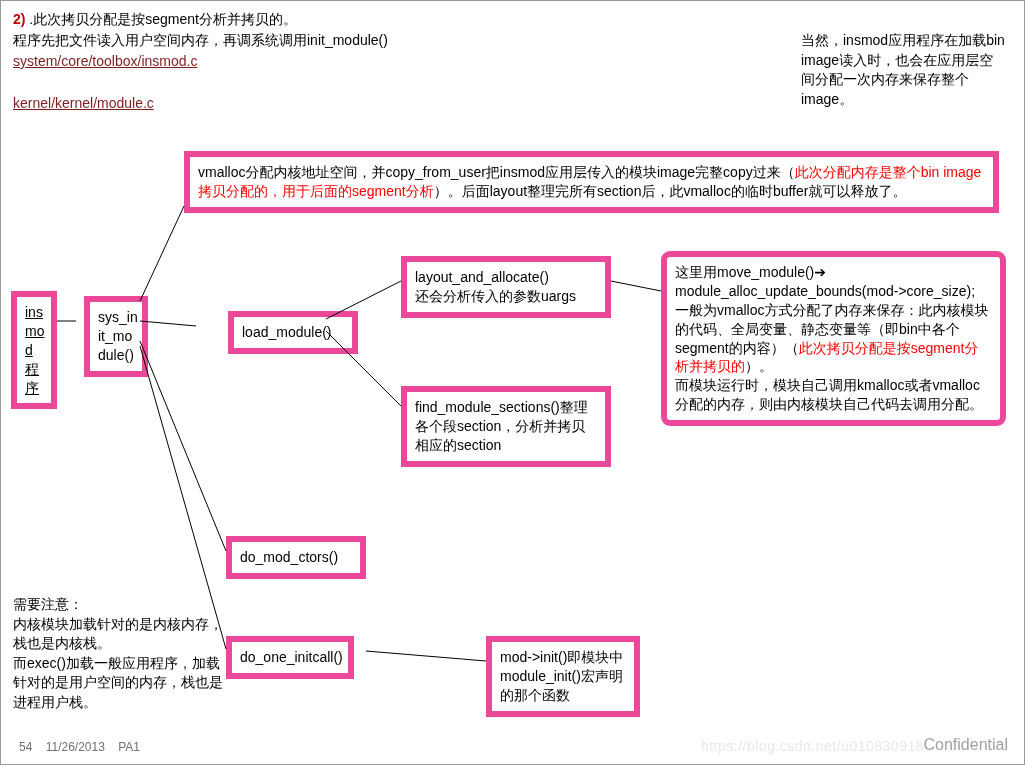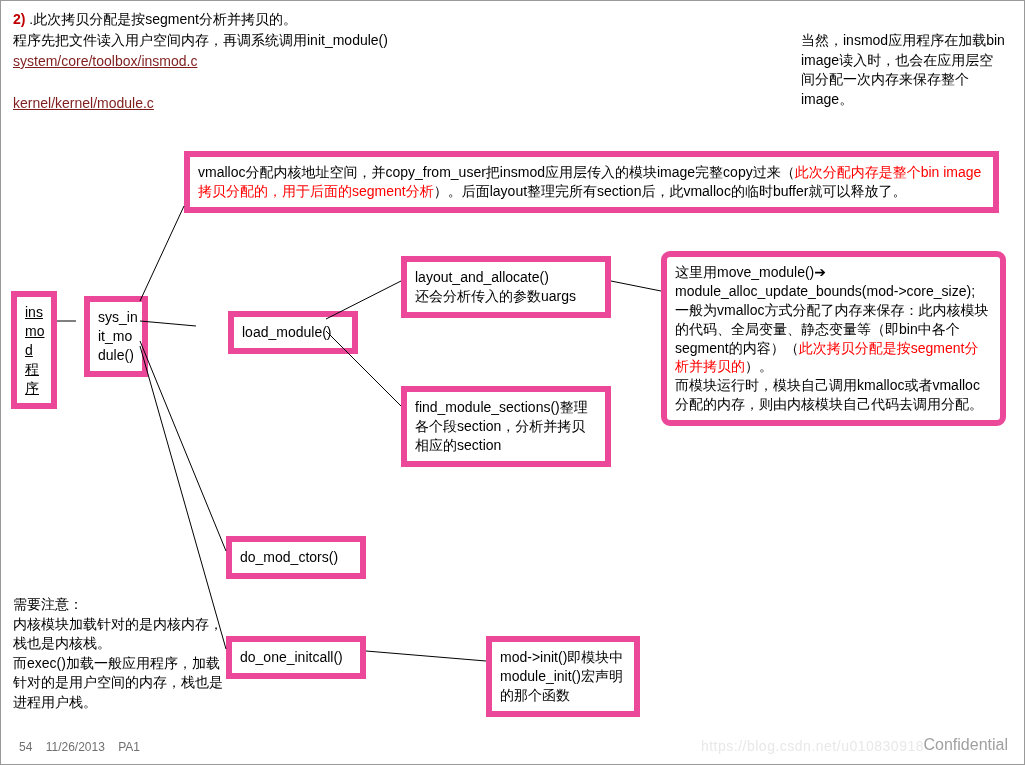--- a/index.html
+++ b/index.html
@@ -98,21 +98,21 @@
 
 <div class="box" style="left:660px; top:250px; width:345px;border-radius:9px;">
   <span>这里用move_module()</span><span>➔</span><br>
   <span>module_alloc_update_bounds(mod-&gt;core_size);</span><br>
   <span>一般为vmalloc方式分配了内存来保存：此内核模块的代码、全局变量、静态变量等（即bin中各个segment的内容）（</span><span class="red-hl">此次拷贝分配是按segment分析并拷贝的</span><span style="white-space:pre-line;">）。
 而模块运行时，模块自己调用kmalloc或者vmalloc分配的内存，则由内核模块自己代码去调用分配。</span>
 </div>
 
 <div class="box" style="left:225px; top:535px; width:140px;">do_mod_ctors()</div>
 
-<div class="box" style="left:225px; top:635px; width:140px;">do_one_initcall()</div>
+<div class="box" style="left:225px; top:635px; width:128px;">do_one_initcall()</div>
 
 <div class="box" style="left:485px; top:635px; width:154px;">mod-&gt;init()即模块中module_init()宏声明的那个函数</div>
 
 <div class="note2" style="white-space:pre-line;">需要注意：
 内核模块加载针对的是内核内存，栈也是内核栈。
 而exec()加载一般应用程序，加载针对的是用户空间的内存，栈也是进程用户栈。</div>
 
 <div class="footer">
   <span>54</span>
   <span>11/26/2013</span>

